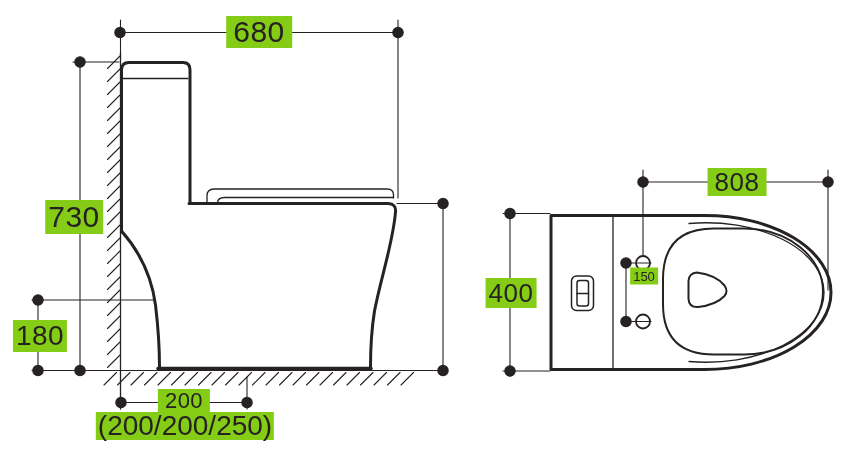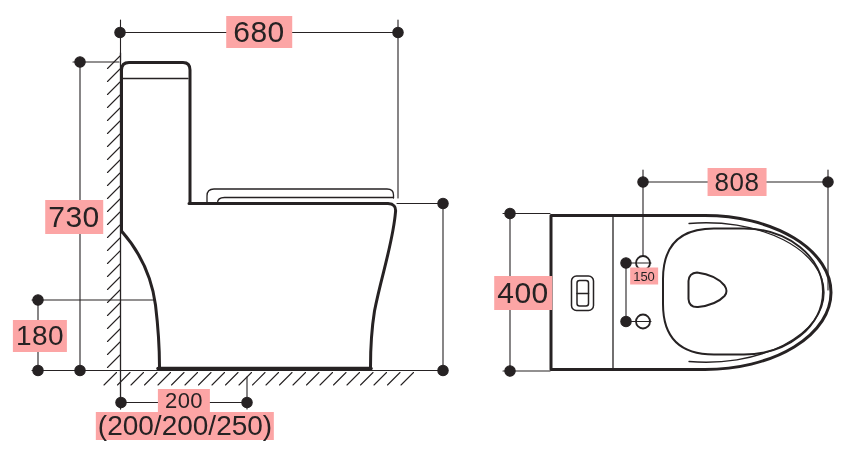--- a/index.html
+++ b/index.html
@@ -16,21 +16,21 @@
     font-family: "Liberation Sans", sans-serif;
   }
   .linework {
     position: absolute;
     left: 0;
     top: 0;
   }
   .dim-label {
     position: absolute;
     transform: translate(-50%, -50%);
-    background: #fca5a5;
+    background: #84cc16;
     color: #262223;
     line-height: 1;
     white-space: nowrap;
     padding: 1px 7px;
     letter-spacing: 0.5px;
   }
   .dim-label.vpad { padding: 2px 3px; }
   .dim-label.nopad { padding: 0 2px; }
 </style>
 </head>
@@ -143,17 +143,17 @@
 
   <div class="dim-label vpad" style="left:40px; top:336px; font-size:28px;">180</div>
 
 
   <div class="dim-label" style="left:184px; top:401px; font-size:22px;">200</div>
 
   <div class="dim-label nopad" style="left:185px; top:426px; font-size:28px; letter-spacing:0;">(200/200/250)</div>
 
   <div class="dim-label" style="left:737px; top:182px; font-size:26px;">808</div>
 
-  <div class="dim-label vpad" style="left:511px; top:293px; font-size:30px;margin-left:12px;">400</div>
+  <div class="dim-label vpad" style="left:511px; top:293px; font-size:26px;">400</div>
 
   <div class="dim-label vpad" style="left:644px; top:276px; font-size:13px; letter-spacing:0;">150</div>
 
 </div>
 
 </body></html>

